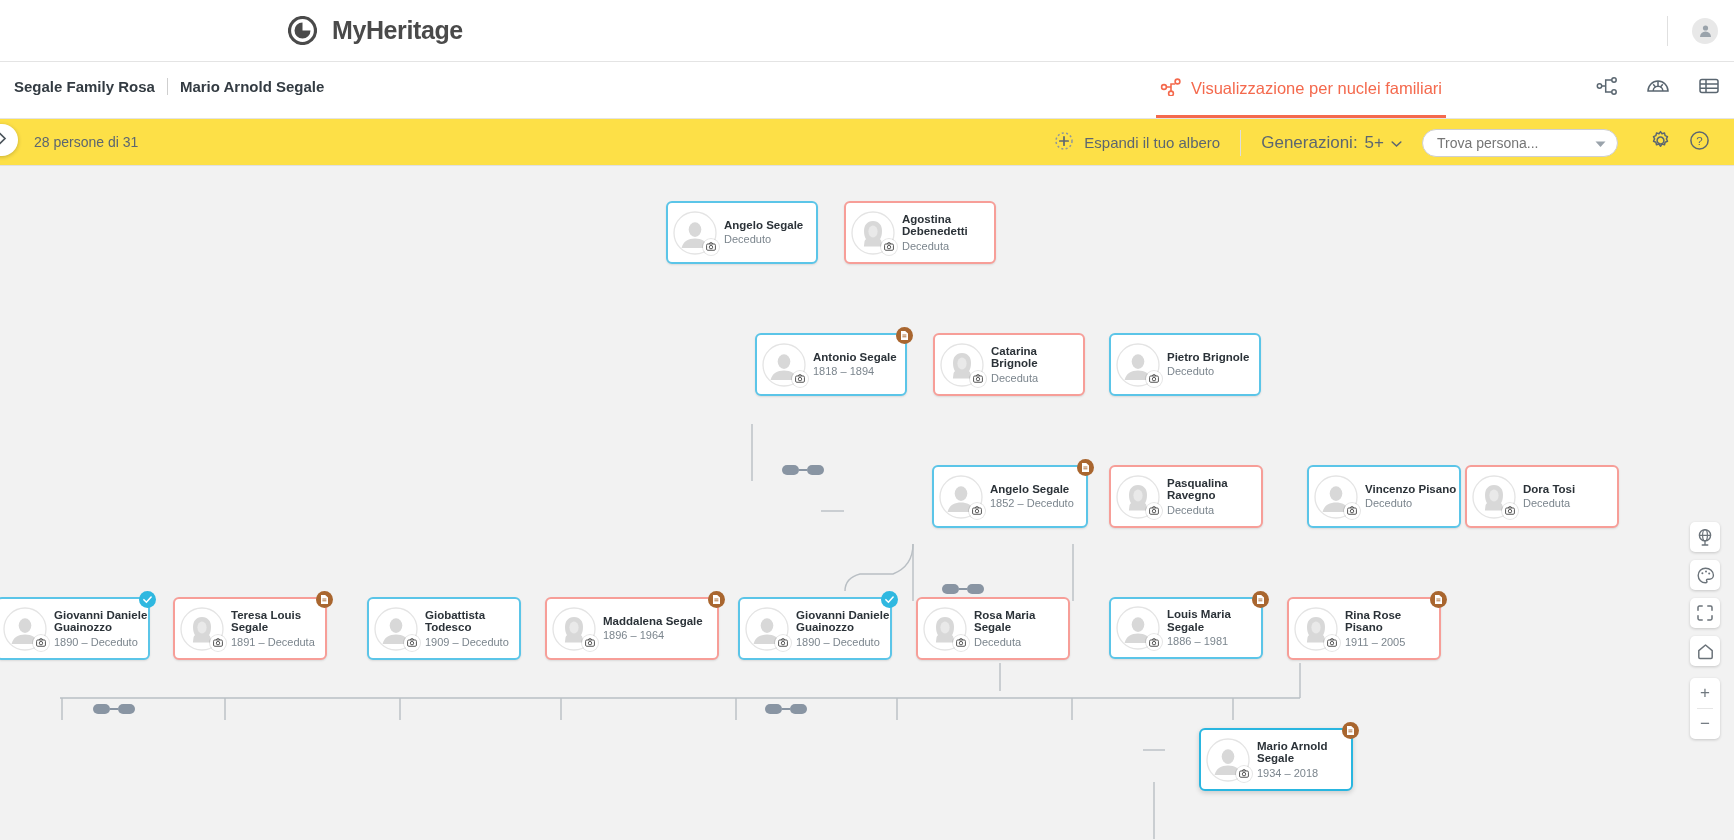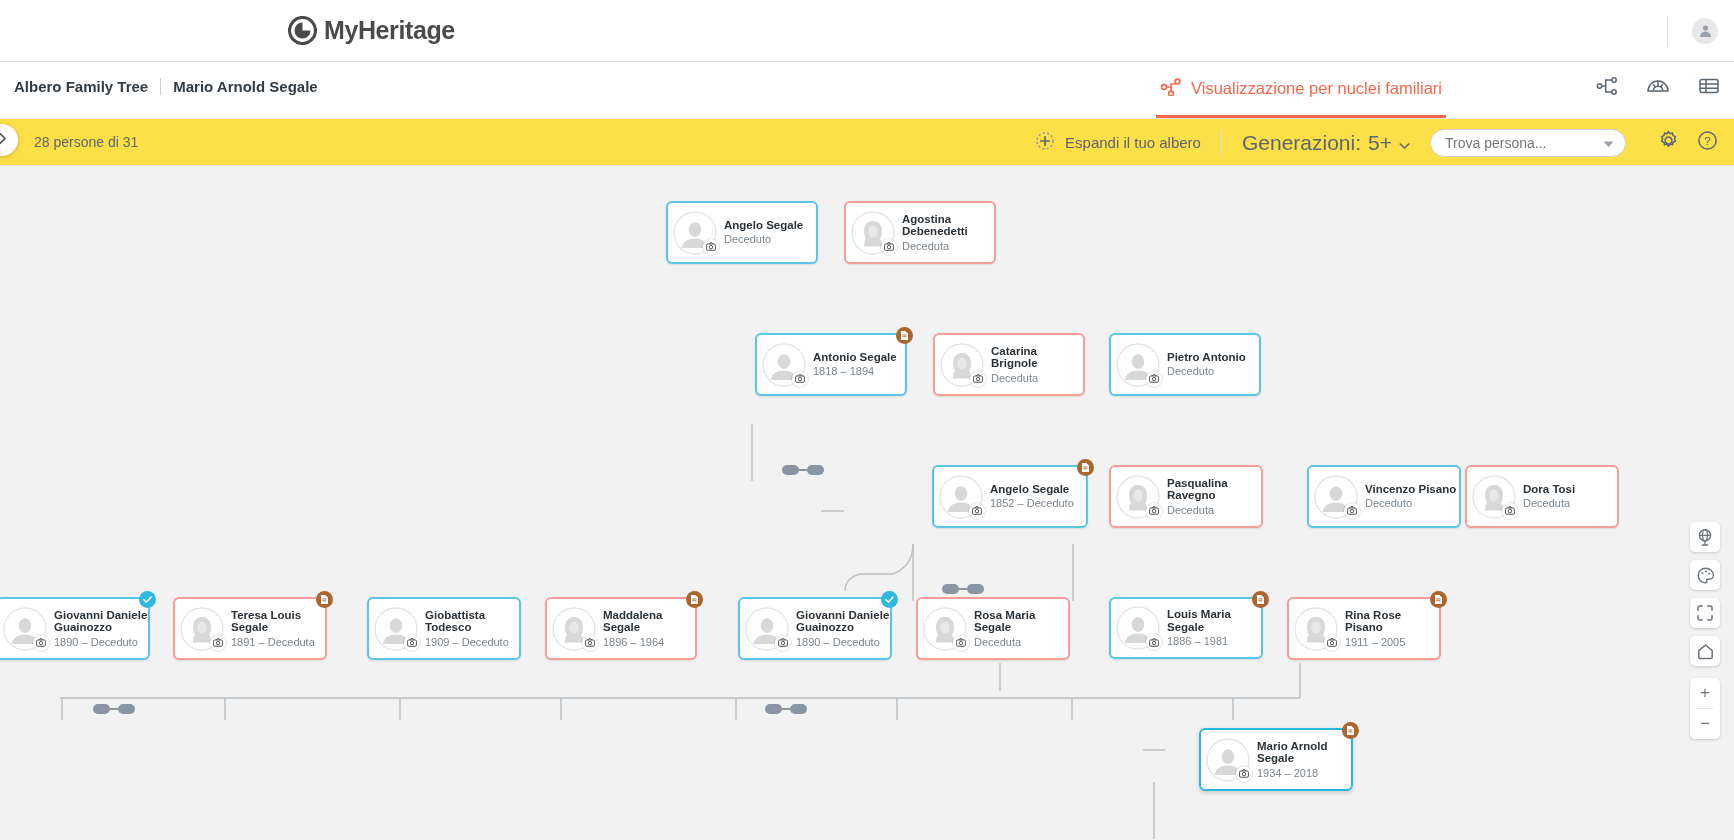--- a/index.html
+++ b/index.html
@@ -9,21 +9,21 @@
     background: #f2f2f2;
     overflow: hidden;
   }
 
   
   .topnav {
     position: absolute; top: 0; left: 0; width: 1734px; height: 62px;
     background: #ffffff; border-bottom: 1px solid #e4e4e4;
     display: flex; align-items: center;
   }
-  .logo { position: absolute; left: 288px; display: flex; align-items: center; gap: 7px; }
+  .logo { position: absolute; left: 288px; display: flex; align-items: center; gap: 15px; }
   .logo-mark { width: 29px; height: 29px; }
   .logo-text { font-size: 25px; font-weight: bold; color: #4a4a4a; letter-spacing: -0.4px; }
   .navlinks { position: absolute; left: 520px; display: flex; align-items: center; }
   .navlink {
     font-size: 17.5px; color: #5a6670; padding: 0 20px;
     white-space: nowrap; cursor: pointer;
   }
   .navlink.active { color: #f4694d; }
   .nav-div { position: absolute; right: 66px; width: 1px; height: 30px; background: #e0e0e0; }
   .nav-avatar {
@@ -55,26 +55,26 @@
     position: absolute; top: 119px; left: 0; width: 1734px; height: 47px;
     background: #fde047; border-bottom: 1px solid #e0e0e0;
   }
   .sidetoggle {
     position: absolute; left: -14px; top: 5px; width: 32px; height: 32px;
     background: #fff; border-radius: 50%; box-shadow: 0 1px 4px rgba(0,0,0,.22);
     display: flex; align-items: center; justify-content: center; cursor: pointer;
   }
   .count { position: absolute; left: 34px; top: 15px; font-size: 14px; color: #5c6670; }
 
-  .tb-right { position: absolute; right: 16px; top: 0; height: 47px; display: flex; align-items: center; gap: 0; }
+  .tb-right { position: absolute; right: 24px; top: 0; height: 47px; display: flex; align-items: center; gap: 0; }
   .tb-expand { display: flex; align-items: center; gap: 10px; cursor: pointer; padding-right: 20px; }
   .tb-expand span { font-size: 15px; color: #5c6670; white-space: nowrap; }
   .tb-sep { width: 1px; height: 26px; background: #dedede; }
   .tb-gen { display: flex; align-items: center; gap: 7px; cursor: pointer; padding: 0 20px; }
-  .tb-gen span { font-size: 21px; color: #5c6670; white-space: nowrap; }
+  .tb-gen span { font-size: 17px; color: #5c6670; white-space: nowrap; }
   .tb-search {
     width: 196px; height: 28px; border: 1px solid #cfcfcf; border-radius: 15px;
     background: #fff; display: flex; align-items: center; justify-content: space-between;
     padding: 0 11px 0 14px; cursor: text; margin-right: 14px;
   }
   .tb-search input {
     border: none; outline: none; font-size: 14px; color: #828c94;
     font-family: "Liberation Sans", sans-serif; width: 150px; background: transparent;
   }
   .tb-icon { margin-left: 18px; cursor: pointer; }
@@ -155,21 +155,21 @@
   <div class="nav-avatar">
     <svg width="15" height="15" viewBox="0 0 15 15">
       <circle cx="7.5" cy="5" r="2.6" fill="#9aa3ab"></circle>
       <path d="M2 14 a5.5 5.5 0 0 1 11 0 z" fill="#9aa3ab"></path>
     </svg>
   </div>
 </div>
 
 <div class="subhead">
   <div class="crumbs">
-    <span class="crumb-tree">Albero Family Tree</span>
+    <span class="crumb-tree">Segale Family Rosa</span>
     <span class="crumb-sep"></span>
     <span class="crumb-person">Mario Arnold Segale</span>
   </div>
 
   <div class="viewtab">
     <span>
       <svg width="22" height="18" viewBox="0 0 22 18">
         <circle cx="4" cy="9" r="2.4" fill="none" stroke="#f4694d" stroke-width="1.6"></circle>
         <circle cx="17.5" cy="3.5" r="2.4" fill="none" stroke="#f4694d" stroke-width="1.6"></circle>
         <circle cx="11" cy="15.5" r="2.4" fill="none" stroke="#f4694d" stroke-width="1.6"></circle>
@@ -414,21 +414,21 @@
           </svg>
           <span class="cam">
             <svg width="10" height="9" viewBox="0 0 11 10">
               <rect x="0.6" y="2.2" width="9.8" height="7" rx="1.4" fill="none" stroke="#555" stroke-width="1.1"></rect>
               <path d="M3.4 2.2 L4.3 0.9 h2.4 l.9 1.3" fill="none" stroke="#555" stroke-width="1.1"></path>
               <circle cx="5.5" cy="5.7" r="1.9" fill="none" stroke="#555" stroke-width="1.1"></circle>
             </svg>
           </span>
         </div>
         <div class="ctext">
-          <div class="cname">Pietro Antonio</div>
+          <div class="cname">Pietro Brignole</div>
           <div class="cdate">Deceduto</div>
         </div>
       </div>
       <div class="card" style="left: 932px; top: 299px; width: 156px; height: 63px;">
         <div class="av">
           <svg width="44" height="44" viewBox="0 0 44 44">
             <circle cx="22" cy="22" r="21" fill="none" stroke="#e4e4e4" stroke-width="1.3"></circle>
             <ellipse cx="22" cy="18.6" rx="6.3" ry="7.3" fill="#d8d8d8"></ellipse>
             <path d="M8.6 37 c1.4-6.4 6.8-9.4 13.4-9.4 s12 3 13.4 9.4 z" fill="#d8d8d8"></path>
           </svg>
@@ -575,21 +575,21 @@
               <path d="M3.4 2.2 L4.3 0.9 h2.4 l.9 1.3" fill="none" stroke="#555" stroke-width="1.1"></path>
               <circle cx="5.5" cy="5.7" r="1.9" fill="none" stroke="#555" stroke-width="1.1"></circle>
             </svg>
           </span>
         </div>
         <div class="ctext">
           <div class="cname">Giobattista Todesco</div>
           <div class="cdate">1909 – Deceduto</div>
         </div>
       </div>
-      <div class="card f" style="left: 545px; top: 431px; width: 152px; height: 63px;">
+      <div class="card f" style="left: 545px; top: 431px; width: 174px; height: 63px;">
         <div class="av">
           <svg width="44" height="44" viewBox="0 0 44 44">
             <circle cx="22" cy="22" r="21" fill="none" stroke="#e4e4e4" stroke-width="1.3"></circle>
             <path d="M22 10 c-6 0-9 4.4-9 10 0 4 1 6.4 2 8.2 -1 .6-1.4 1.6-1.6 3.2 l-.5 4.2 h18.2 l-.5-4.2 c-.2-1.6-.6-2.6-1.6-3.2 1-1.8 2-4.2 2-8.2 0-5.6-3-10-9-10z" fill="#d8d8d8"></path>
             <ellipse cx="22" cy="20.5" rx="4.6" ry="6" fill="#e9e9e9"></ellipse>
           </svg>
           <span class="cam">
             <svg width="10" height="9" viewBox="0 0 11 10">
               <rect x="0.6" y="2.2" width="9.8" height="7" rx="1.4" fill="none" stroke="#555" stroke-width="1.1"></rect>
               <path d="M3.4 2.2 L4.3 0.9 h2.4 l.9 1.3" fill="none" stroke="#555" stroke-width="1.1"></path>

